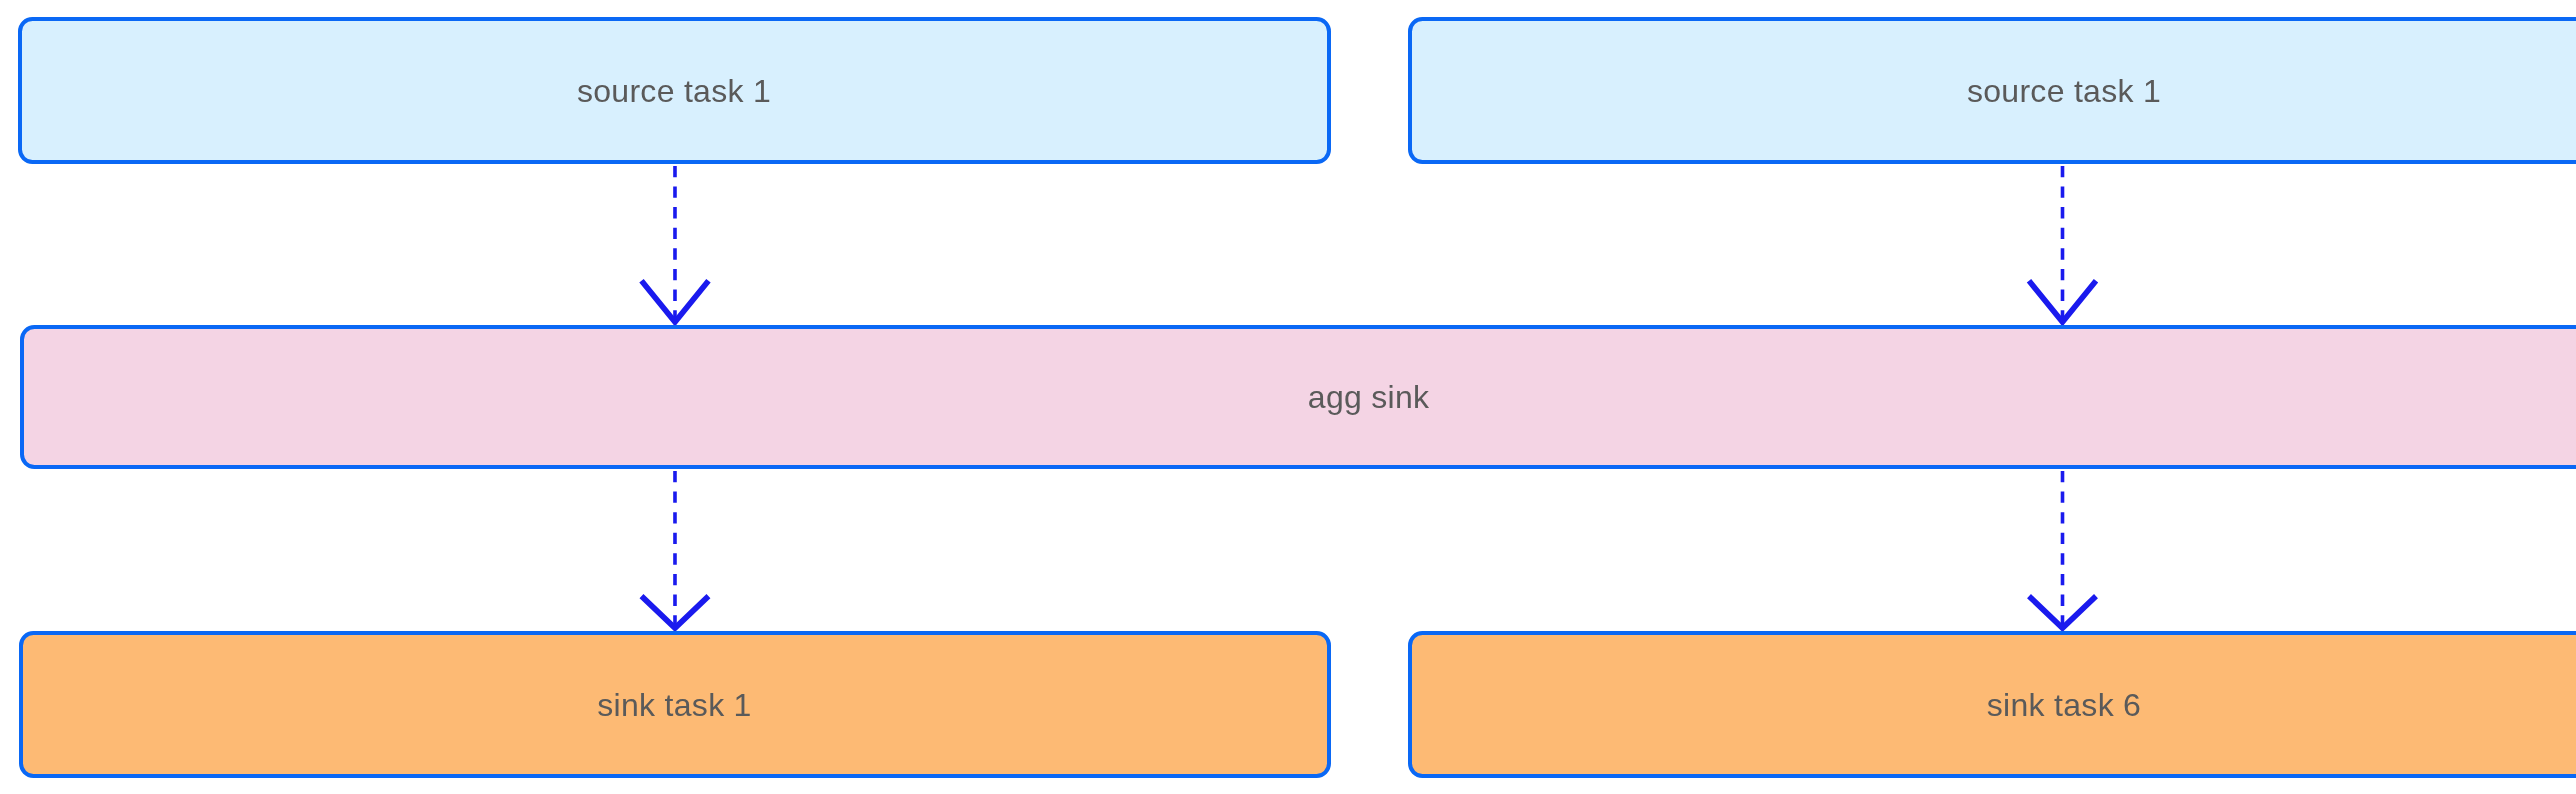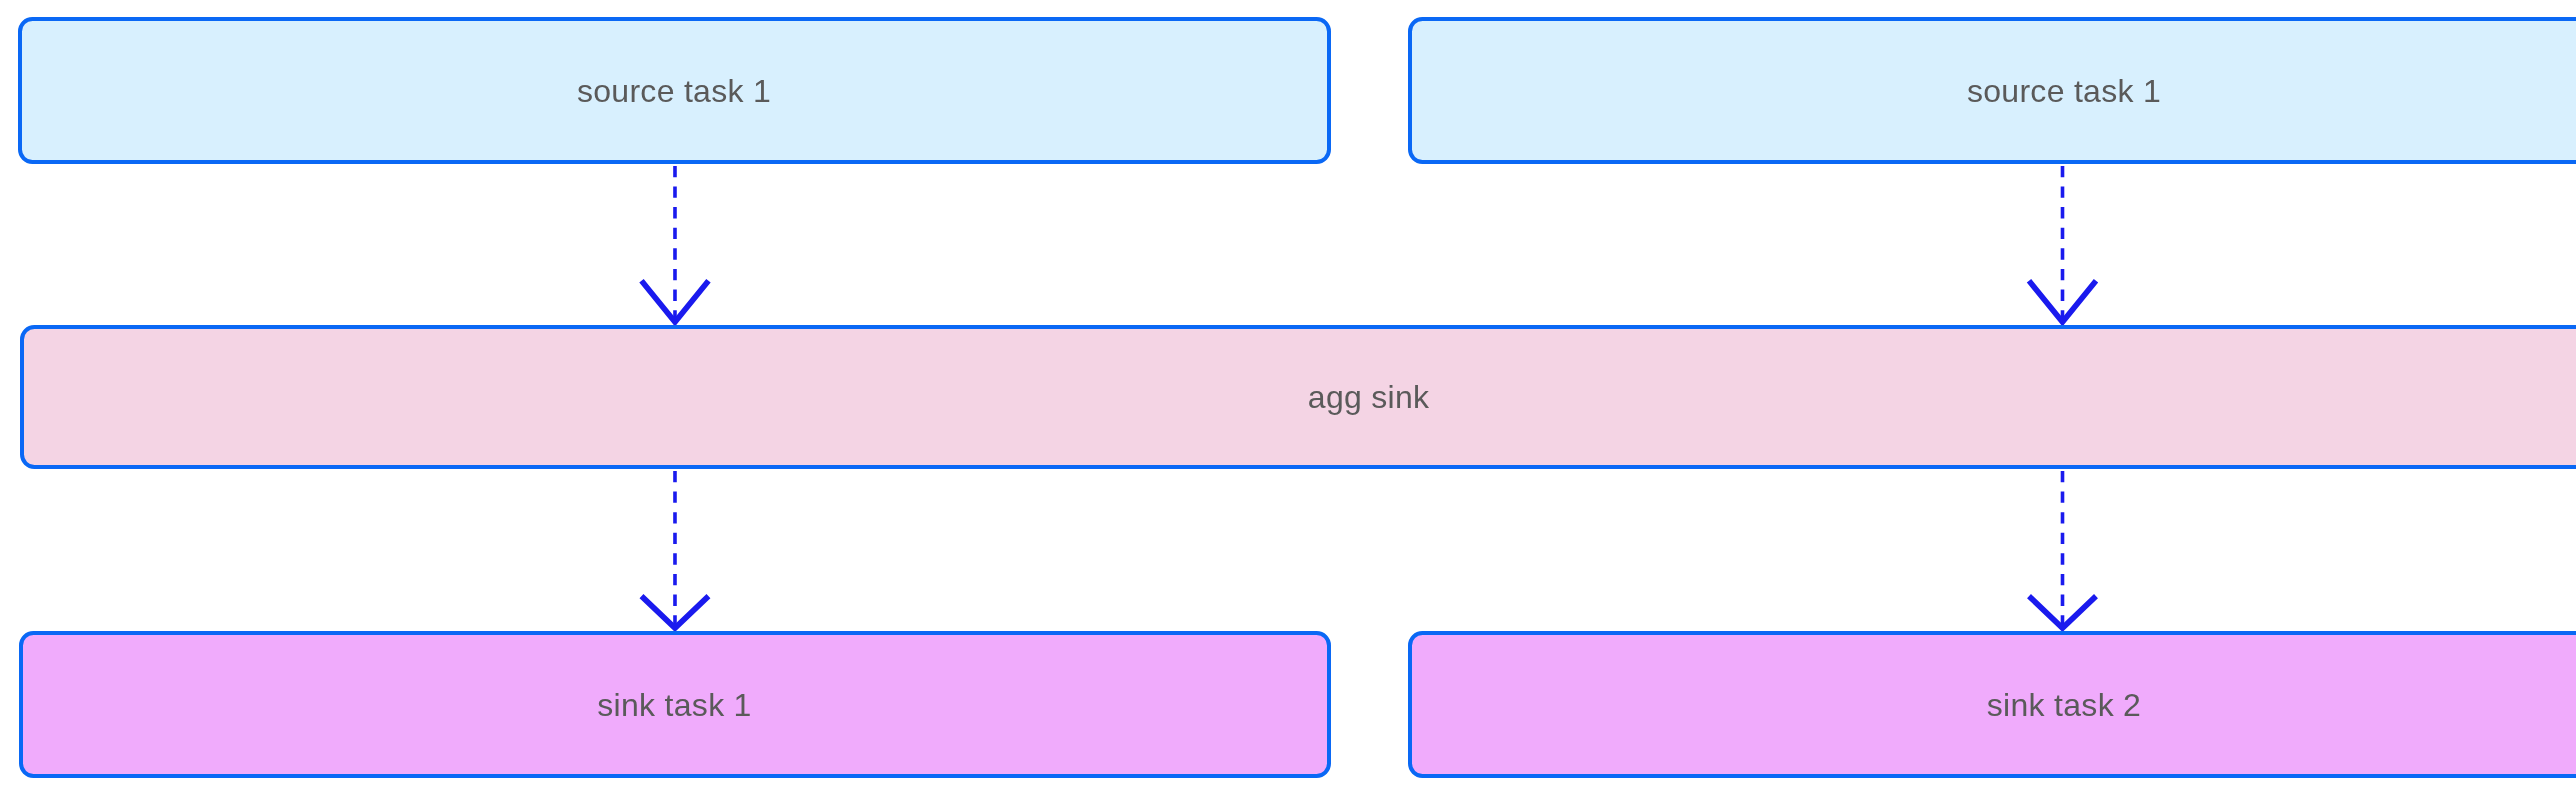--- a/index.html
+++ b/index.html
@@ -46,21 +46,21 @@
   }
   
   .n-source1 { left: 17.5px;   top: 17px;   width: 1313px; height: 147px; }
   .n-source2 { left: 1408px; top: 17px;   width: 1312px; height: 147px; }
   .n-agg     { left: 19.6px;   top: 325px;  width: 2698px; height: 144px; }
   .n-sink1   { left: 18.5px;   top: 631px; width: 1312px; height: 147px; }
   .n-sink2   { left: 1408px; top: 631px; width: 1312px; height: 147px; }
 
   .fill-blue  { background: #d8f0fe; }
   .fill-pink  { background: #f4d4e4; }
-  .fill-green { background: #f0abfc; }
+  .fill-green { background: #fdba74; }
 </style>
 </head>
 <body>
 
 <div id="diagram-root">
 
   <svg class="edge-layer" viewBox="0 0 5314 1543" width="2738" height="795">
 
     <g>
       <line x1="1310" y1="322" x2="1310" y2="628" stroke="#1a1aee" stroke-width="7" stroke-dasharray="22,18"></line>
@@ -93,17 +93,17 @@
 
   <div class="node n-agg fill-pink">
     <span class="node-label">agg sink</span>
   </div>
 
   <div class="node n-sink1 fill-green">
     <span class="node-label">sink task 1</span>
   </div>
 
   <div class="node n-sink2 fill-green">
-    <span class="node-label">sink task 2</span>
+    <span class="node-label">sink task 6</span>
   </div>
 
 </div>
 
 
 </body></html>

